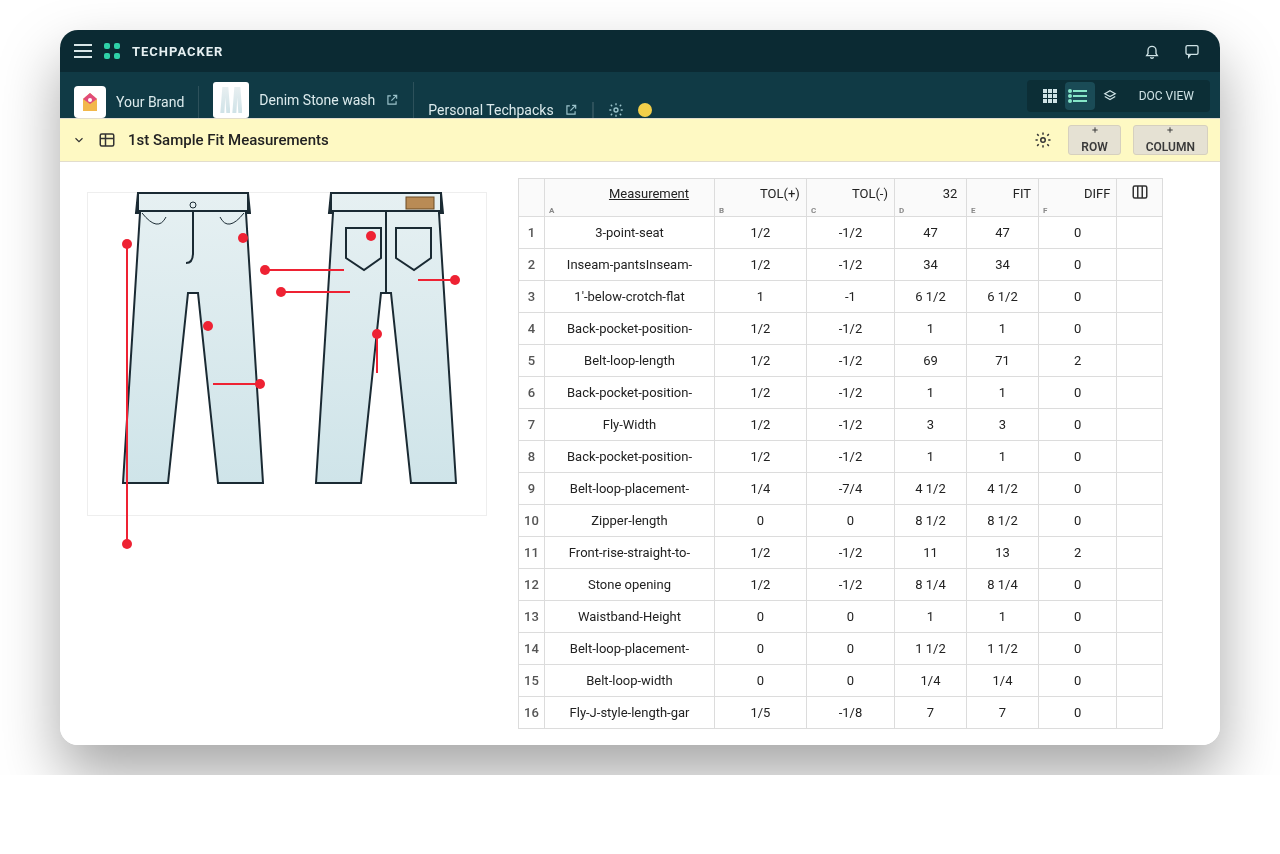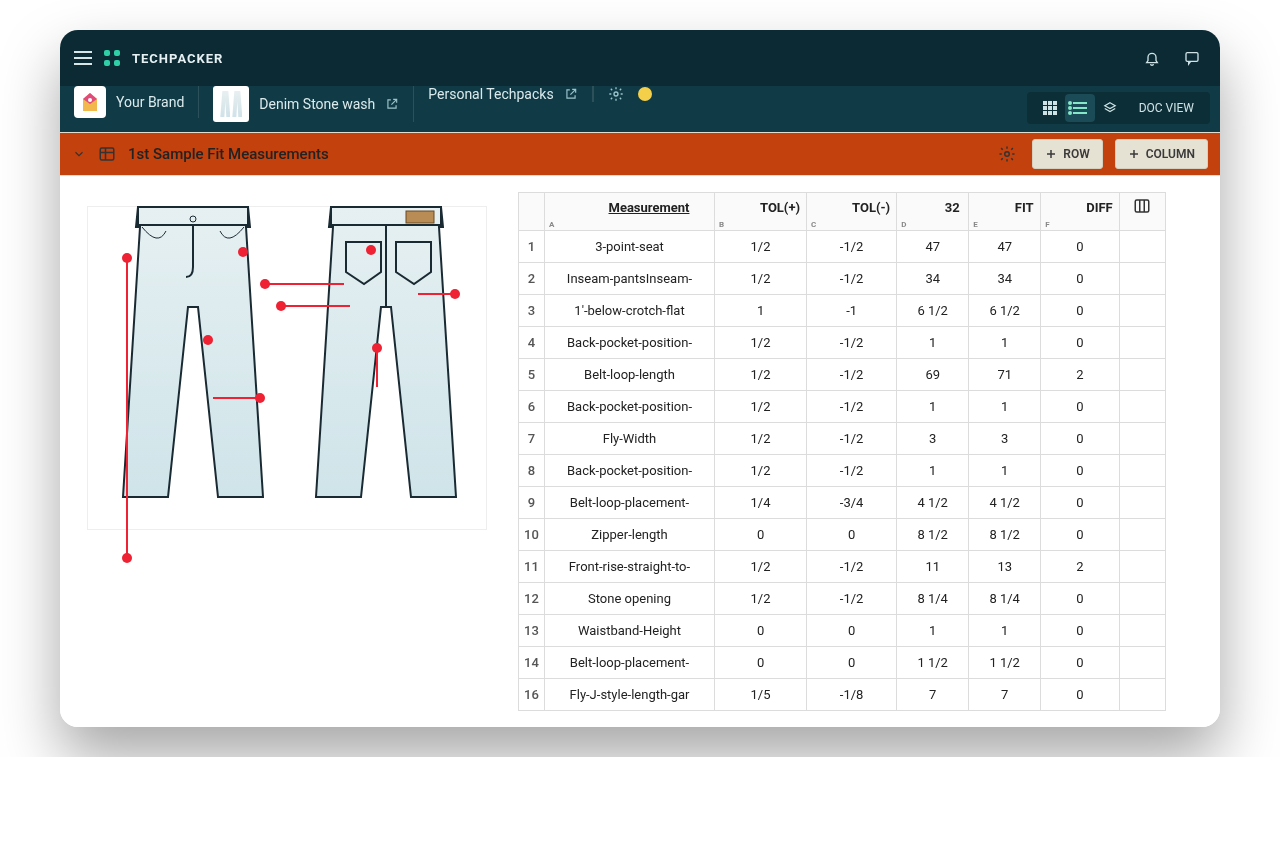--- a/index.html
+++ b/index.html
@@ -15,21 +15,21 @@
     width: 1160px;
     border-radius: 18px;
     overflow: hidden;
     box-shadow: 0 30px 60px rgba(0,0,0,0.35);
     background: #fff;
   }
   
   .appbar {
     background: #0b2a33;
     color: #e6f0f2;
-    height: 56px;
+    height: 42px;
     display: flex;
     align-items: center;
     padding: 7px 14px;
     gap: 12px;
   }
   .hamburger { width:18px; height:14px; display:flex; flex-direction:column; justify-content:space-between; cursor:pointer;}
   .hamburger span { height:2px; background:#d9e6e8; display:block; }
   .logo-dots {
     width:16px; height:16px; position:relative;
   }
@@ -42,21 +42,21 @@
   .logo-dots i:nth-child(4){bottom:0;right:0;}
   .app-title { font-weight:700; letter-spacing:1px; font-size:13px; }
   .appbar-spacer { flex:1; }
   .appbar-icon { width:28px; height:28px; display:flex; align-items:center; justify-content:center; color:#cfe3e6; cursor:pointer; }
   
   .crumbbar {
     background: #103a45;
     color:#dbeaec;
     height:46px;
     display:flex;
-    align-items:flex-start;
+    align-items:flex-end;
   }
   .crumb {
     display:flex; align-items:center; gap:10px;
     padding:0 14px;
     border-right:1px solid rgba(255,255,255,0.12);
     font-size:14px;
   }
   .crumb:last-of-type{border-right:none;}
   .brand-icon {
     width:32px; height:32px; background:#fff; border-radius:4px;
@@ -81,37 +81,37 @@
   }
   .vt-btn.active { background:#1a4b56; color:#86e6c8;}
   .vt-btn .grid9 { width:14px; height:14px; display:grid; grid-template-columns:repeat(3,1fr); grid-template-rows:repeat(3,1fr); gap:1px;}
   .vt-btn .grid9 i{background:currentColor;}
   .vt-btn .lines { width:14px; height:12px; display:flex; flex-direction:column; justify-content:space-between;}
   .vt-btn .lines i{height:2px;background:currentColor; position:relative;}
   .vt-btn .lines i::before{content:"";position:absolute;left:-5px;top:-1px;width:4px;height:4px;border-radius:50%;background:currentColor;}
   .stack-icon{width:14px;height:14px;}
   
   .section-hdr {
-    background:#c2410c;
+    background:#fef9c3;
     border-top:1px solid #e2ddcd;
     border-bottom:1px solid #e2ddcd;
     height:44px;
     display:flex; align-items:center;
     padding:0 12px;
     gap:12px;
   }
   .chev { width:14px;height:14px;color:#333;transform:rotate(0deg);}
   .table-ico{width:18px;height:18px;color:#333;}
   .section-title{font-size:15px;color:#222;font-weight:500;}
   .section-spacer{flex:1;}
   .gear-target{width:26px;height:26px;display:flex;align-items:center;justify-content:center;color:#333;cursor:pointer;}
   .addbtn{
     height:30px; padding:0 12px; display:flex; align-items:center; gap:6px;
     background:#e5e1d3; border:1px solid #d6d0bf; border-radius:3px;
-    font-size:12px; font-weight:600; color:#3a3a3a; cursor:pointer;
+    font-size:12px; font-weight:600; color:#3a3a3a; cursor:pointer;flex-direction:column;
   }
   
   .content{
     display:flex; gap:16px; padding:16px 0 16px 12px; background:#fff;
   }
   .left-panel{
     width:430px; padding:14px 6px; display:flex; flex-direction:column; align-items:center;
   }
   .sketch-box{
     width:400px; height:324px; position:relative; border:1px solid #eee;
@@ -135,21 +135,21 @@
   table.meas th, table.meas td{
     border:1px solid #dcdcdc; height:32px; text-align:center; vertical-align:middle;
     background:#fff;
   }
   table.meas thead th{
     background:#fafafa; position:relative; padding:4px 6px 12px;
   }
   .col-idx{width:26px;color:#555;font-weight:500;}
   .col-name{width:170px;}
   .col-std{width:72px;}
-  .th-main{font-weight:700;font-size:13px;margin-left:39px;}
+  .th-main{font-weight:400;font-size:13px;margin-left:39px;}
   .th-main.sel{text-decoration:underline;}
   .th-sub{position:absolute;bottom:1px;left:4px;font-size:8px;color:#888;}
   td.name{text-align:left;padding:0 8px;white-space:nowrap;overflow:hidden;text-overflow:clip;}
   td.hl-teal{background:#78c9b8;}
   td.hl-red{background:#f19a9a;}
   th.add-col{width:46px;cursor:pointer;}
   .addcol-icon{width:18px;height:18px;color:#333;}
 </style>
 </head>
 <body>
@@ -452,21 +452,21 @@
               <td>-1/2</td>
               <td class="hl-teal">1</td>
               <td>1</td>
               <td class="">0</td>
               <td></td>
             </tr>
             <tr>
               <td class="col-idx">9</td>
               <td class="name">Belt-loop-placement-</td>
               <td>1/4</td>
-              <td>-3/4</td>
+              <td>-7/4</td>
               <td class="hl-teal">4 1/2</td>
               <td>4 1/2</td>
               <td class="">0</td>
               <td></td>
             </tr>
             <tr>
               <td class="col-idx">10</td>
               <td class="name">Zipper-length</td>
               <td>0</td>
               <td>0</td>
@@ -505,20 +505,30 @@
               <td class="">0</td>
               <td></td>
             </tr>
             <tr>
               <td class="col-idx">14</td>
               <td class="name">Belt-loop-placement-</td>
               <td>0</td>
               <td>0</td>
               <td class="hl-teal">1 1/2</td>
               <td>1 1/2</td>
+              <td class="">0</td>
+              <td></td>
+            </tr>
+            <tr>
+              <td class="col-idx">15</td>
+              <td class="name">Belt-loop-width</td>
+              <td>0</td>
+              <td>0</td>
+              <td class="hl-teal">1/4</td>
+              <td>1/4</td>
               <td class="">0</td>
               <td></td>
             </tr>
             <tr>
               <td class="col-idx">16</td>
               <td class="name">Fly-J-style-length-gar</td>
               <td>1/5</td>
               <td>-1/8</td>
               <td class="hl-teal">7</td>
               <td>7</td>

